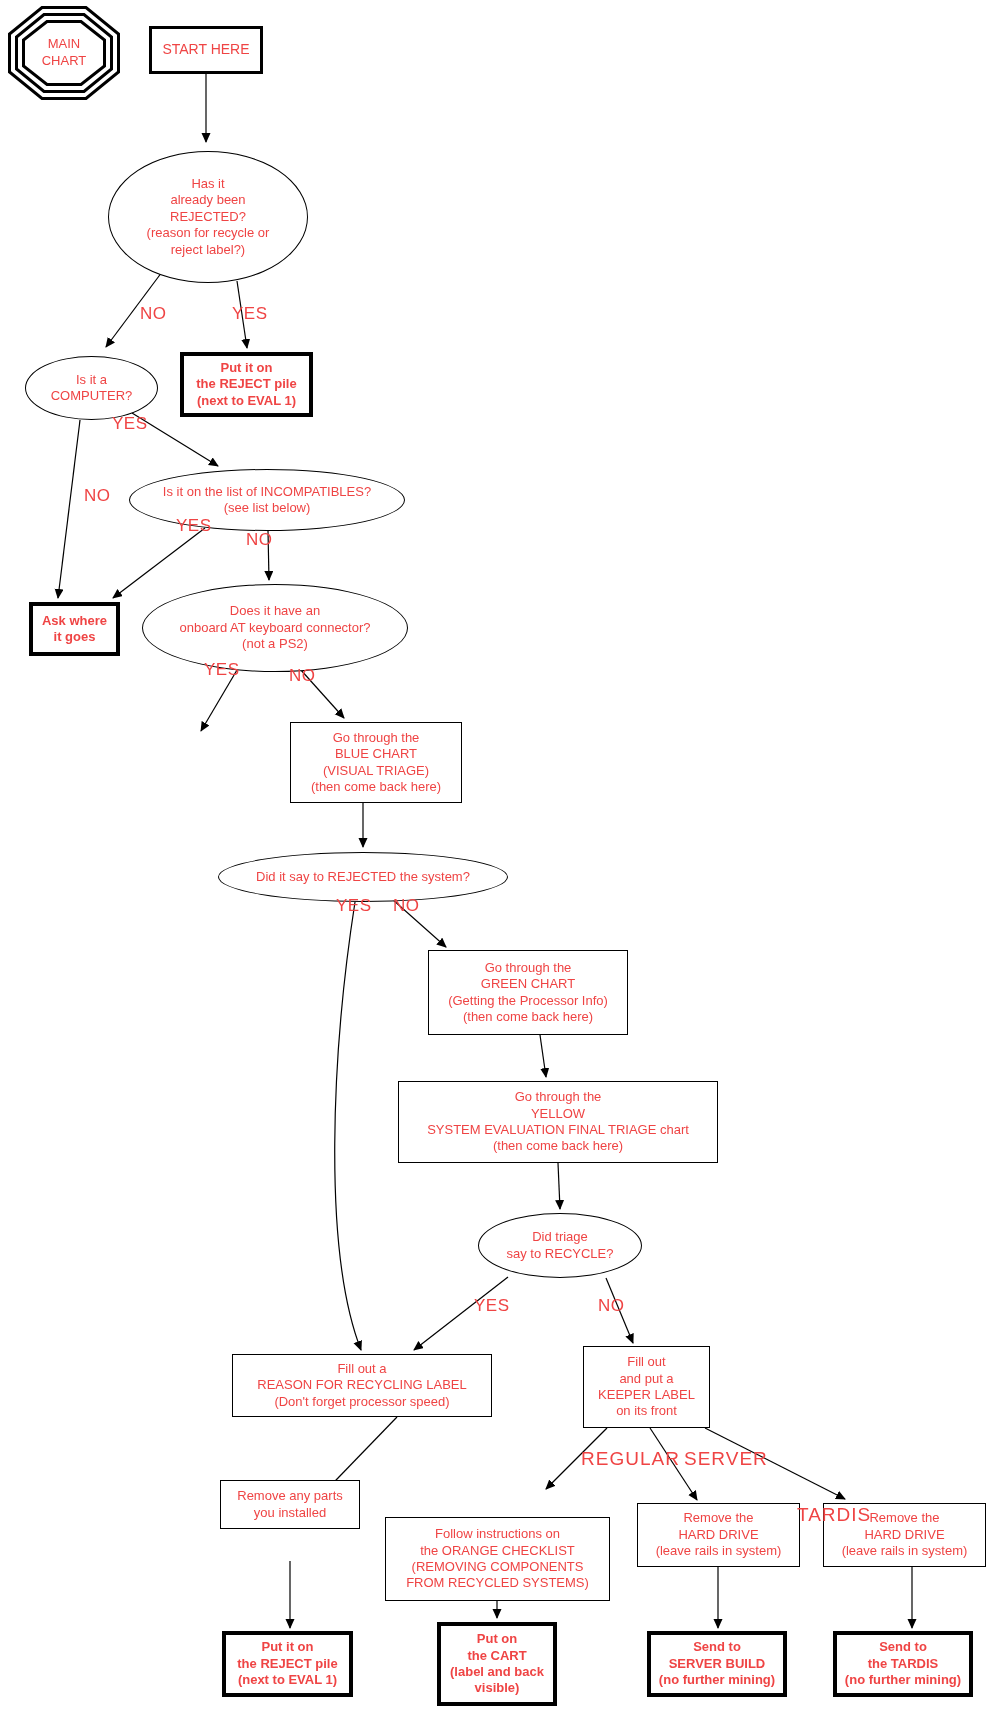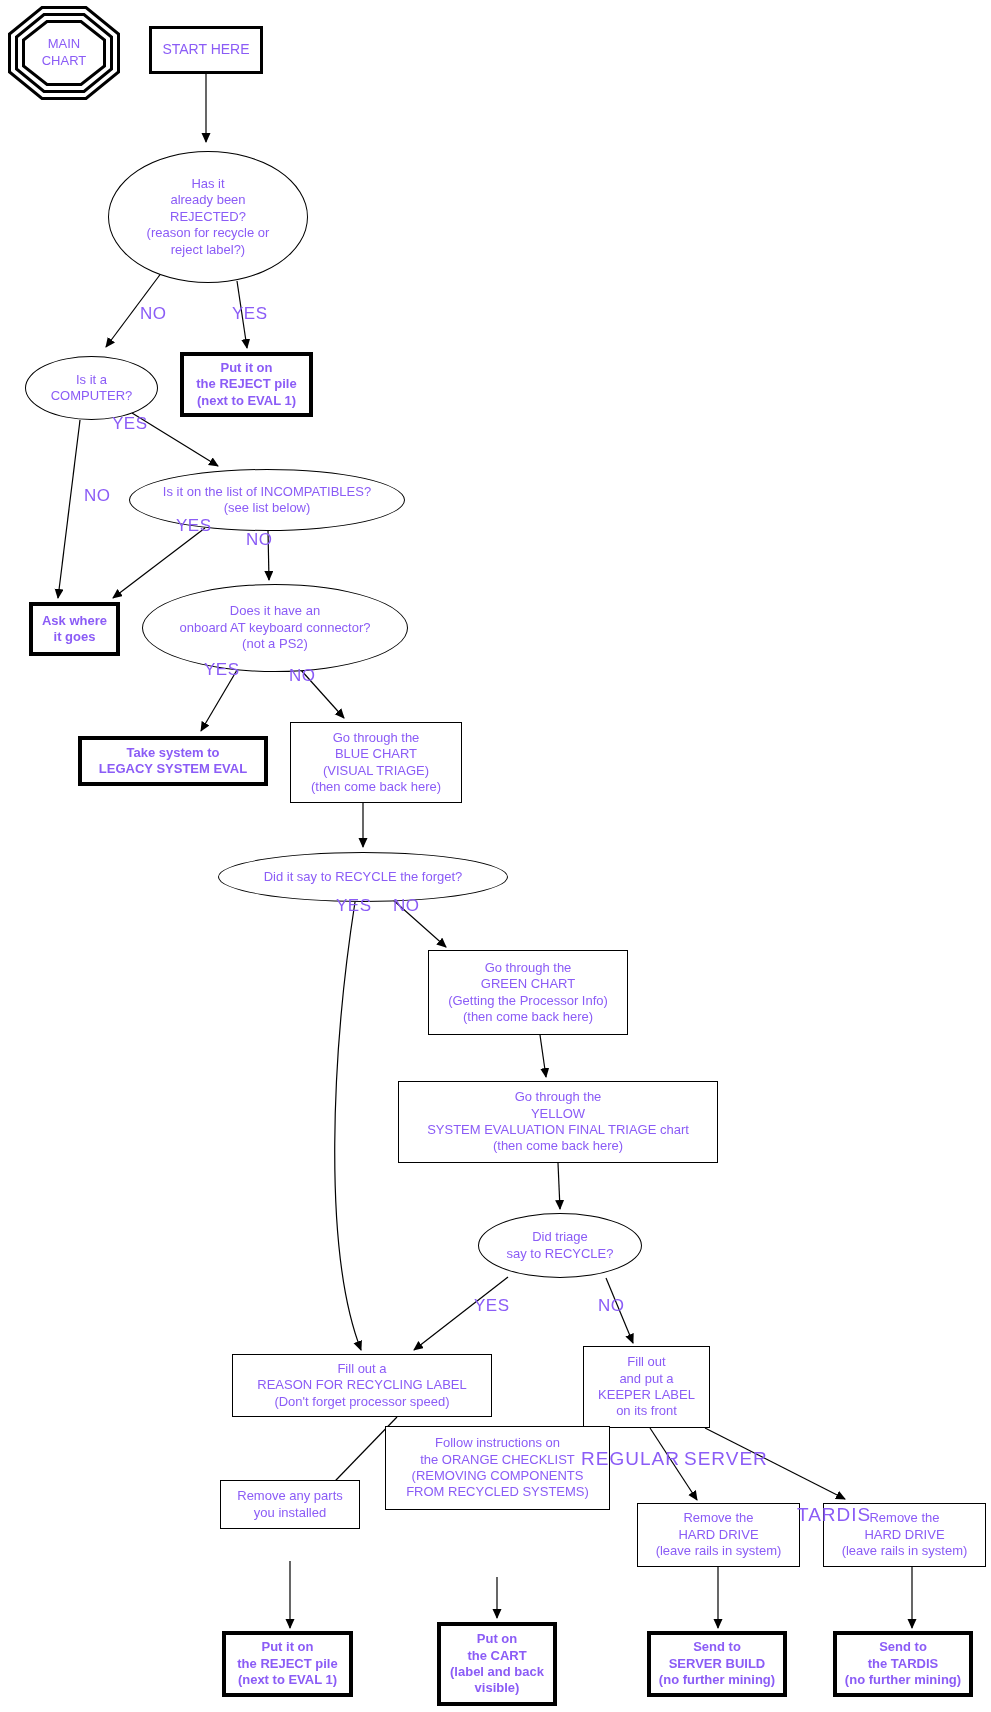--- a/index.html
+++ b/index.html
@@ -1,17 +1,17 @@
 <!DOCTYPE html>
 <html><head>
 <meta charset="utf-8">
 <style>
   html,body{margin:0;padding:0;background:#fff;}
   #canvas{position:relative;width:991px;height:1712px;background:#fff;overflow:hidden;
-    font-family:"Liberation Sans",sans-serif;color:#8b5cf6;}
+    font-family:"Liberation Sans",sans-serif;color:#ef4444;}
   #edges{position:absolute;left:0;top:0;width:991px;height:1712px;pointer-events:none;}
   .node{position:absolute;display:flex;align-items:center;justify-content:center;text-align:center;
     font-size:13px;line-height:1.26;white-space:pre-line;box-sizing:border-box;background:#fff;}
   .rect{border:1.5px solid #000;}
   .bold{border-width:4px;font-weight:bold;}
   .start{border-width:3px;font-size:14px;}
   .ellipse{border:1.3px solid #000;border-radius:50%;}
   .elabel{position:absolute;font-size:17px;letter-spacing:.5px;}
   .branchlabel{position:absolute;font-size:19px;letter-spacing:1px;}
   .badge{position:absolute;left:8px;top:6px;width:112px;height:94px;}
@@ -88,29 +88,27 @@
   <div class="node ellipse" style="left:129px;top:469px;width:276px;height:62px"><span>Is it on the list of INCOMPATIBLES?
 (see list below)</span></div>
 
   <div class="node rect bold" style="left:29px;top:602px;width:91px;height:54px"><span>Ask where
 it goes</span></div>
 
   <div class="node ellipse" style="left:142px;top:584px;width:266px;height:88px"><span>Does it have an
 onboard AT keyboard connector?
 (not a PS2)</span></div>
 
-  <div class="node rect bold" style="left:78px;top:736px;width:190px;height:50px"><span>Take system to
-LEGACY SYSTEM EVAL</span></div>
 
   <div class="node rect" style="left:290px;top:722px;width:172px;height:81px"><span>Go through the
 BLUE CHART
 (VISUAL TRIAGE)
 (then come back here)</span></div>
 
-  <div class="node ellipse" style="left:218px;top:852px;width:290px;height:50px"><span>Did it say to RECYCLE the forget?</span></div>
+  <div class="node ellipse" style="left:218px;top:852px;width:290px;height:50px"><span>Did it say to REJECTED the system?</span></div>
 
   <div class="node rect" style="left:428px;top:950px;width:200px;height:85px"><span>Go through the
 GREEN CHART
 (Getting the Processor Info)
 (then come back here)</span></div>
 
   <div class="node rect" style="left:398px;top:1081px;width:320px;height:82px"><span>Go through the
 YELLOW
 SYSTEM EVALUATION FINAL TRIAGE chart
 (then come back here)</span></div>
@@ -120,21 +118,21 @@
 
   <div class="node rect" style="left:232px;top:1354px;width:260px;height:63px"><span>Fill out a
 REASON FOR RECYCLING LABEL
 (Don't forget processor speed)</span></div>
 
   <div class="node rect" style="left:583px;top:1346px;width:127px;height:82px"><span>Fill out
 and put a
 KEEPER LABEL
 on its front</span></div>
 
-  <div class="node rect" style="left:385px;top:1426px;width:225px;height:84px"><span>Follow instructions on
+  <div class="node rect" style="left:385px;top:1517px;width:225px;height:84px"><span>Follow instructions on
 the ORANGE CHECKLIST
 (REMOVING COMPONENTS
 FROM RECYCLED SYSTEMS)</span></div>
 
   <div class="node rect" style="left:220px;top:1480px;width:140px;height:49px"><span>Remove any parts
 you installed</span></div>
 
   <div class="node rect" style="left:637px;top:1503px;width:163px;height:64px"><span>Remove the
 HARD DRIVE
 (leave rails in system)</span></div>

